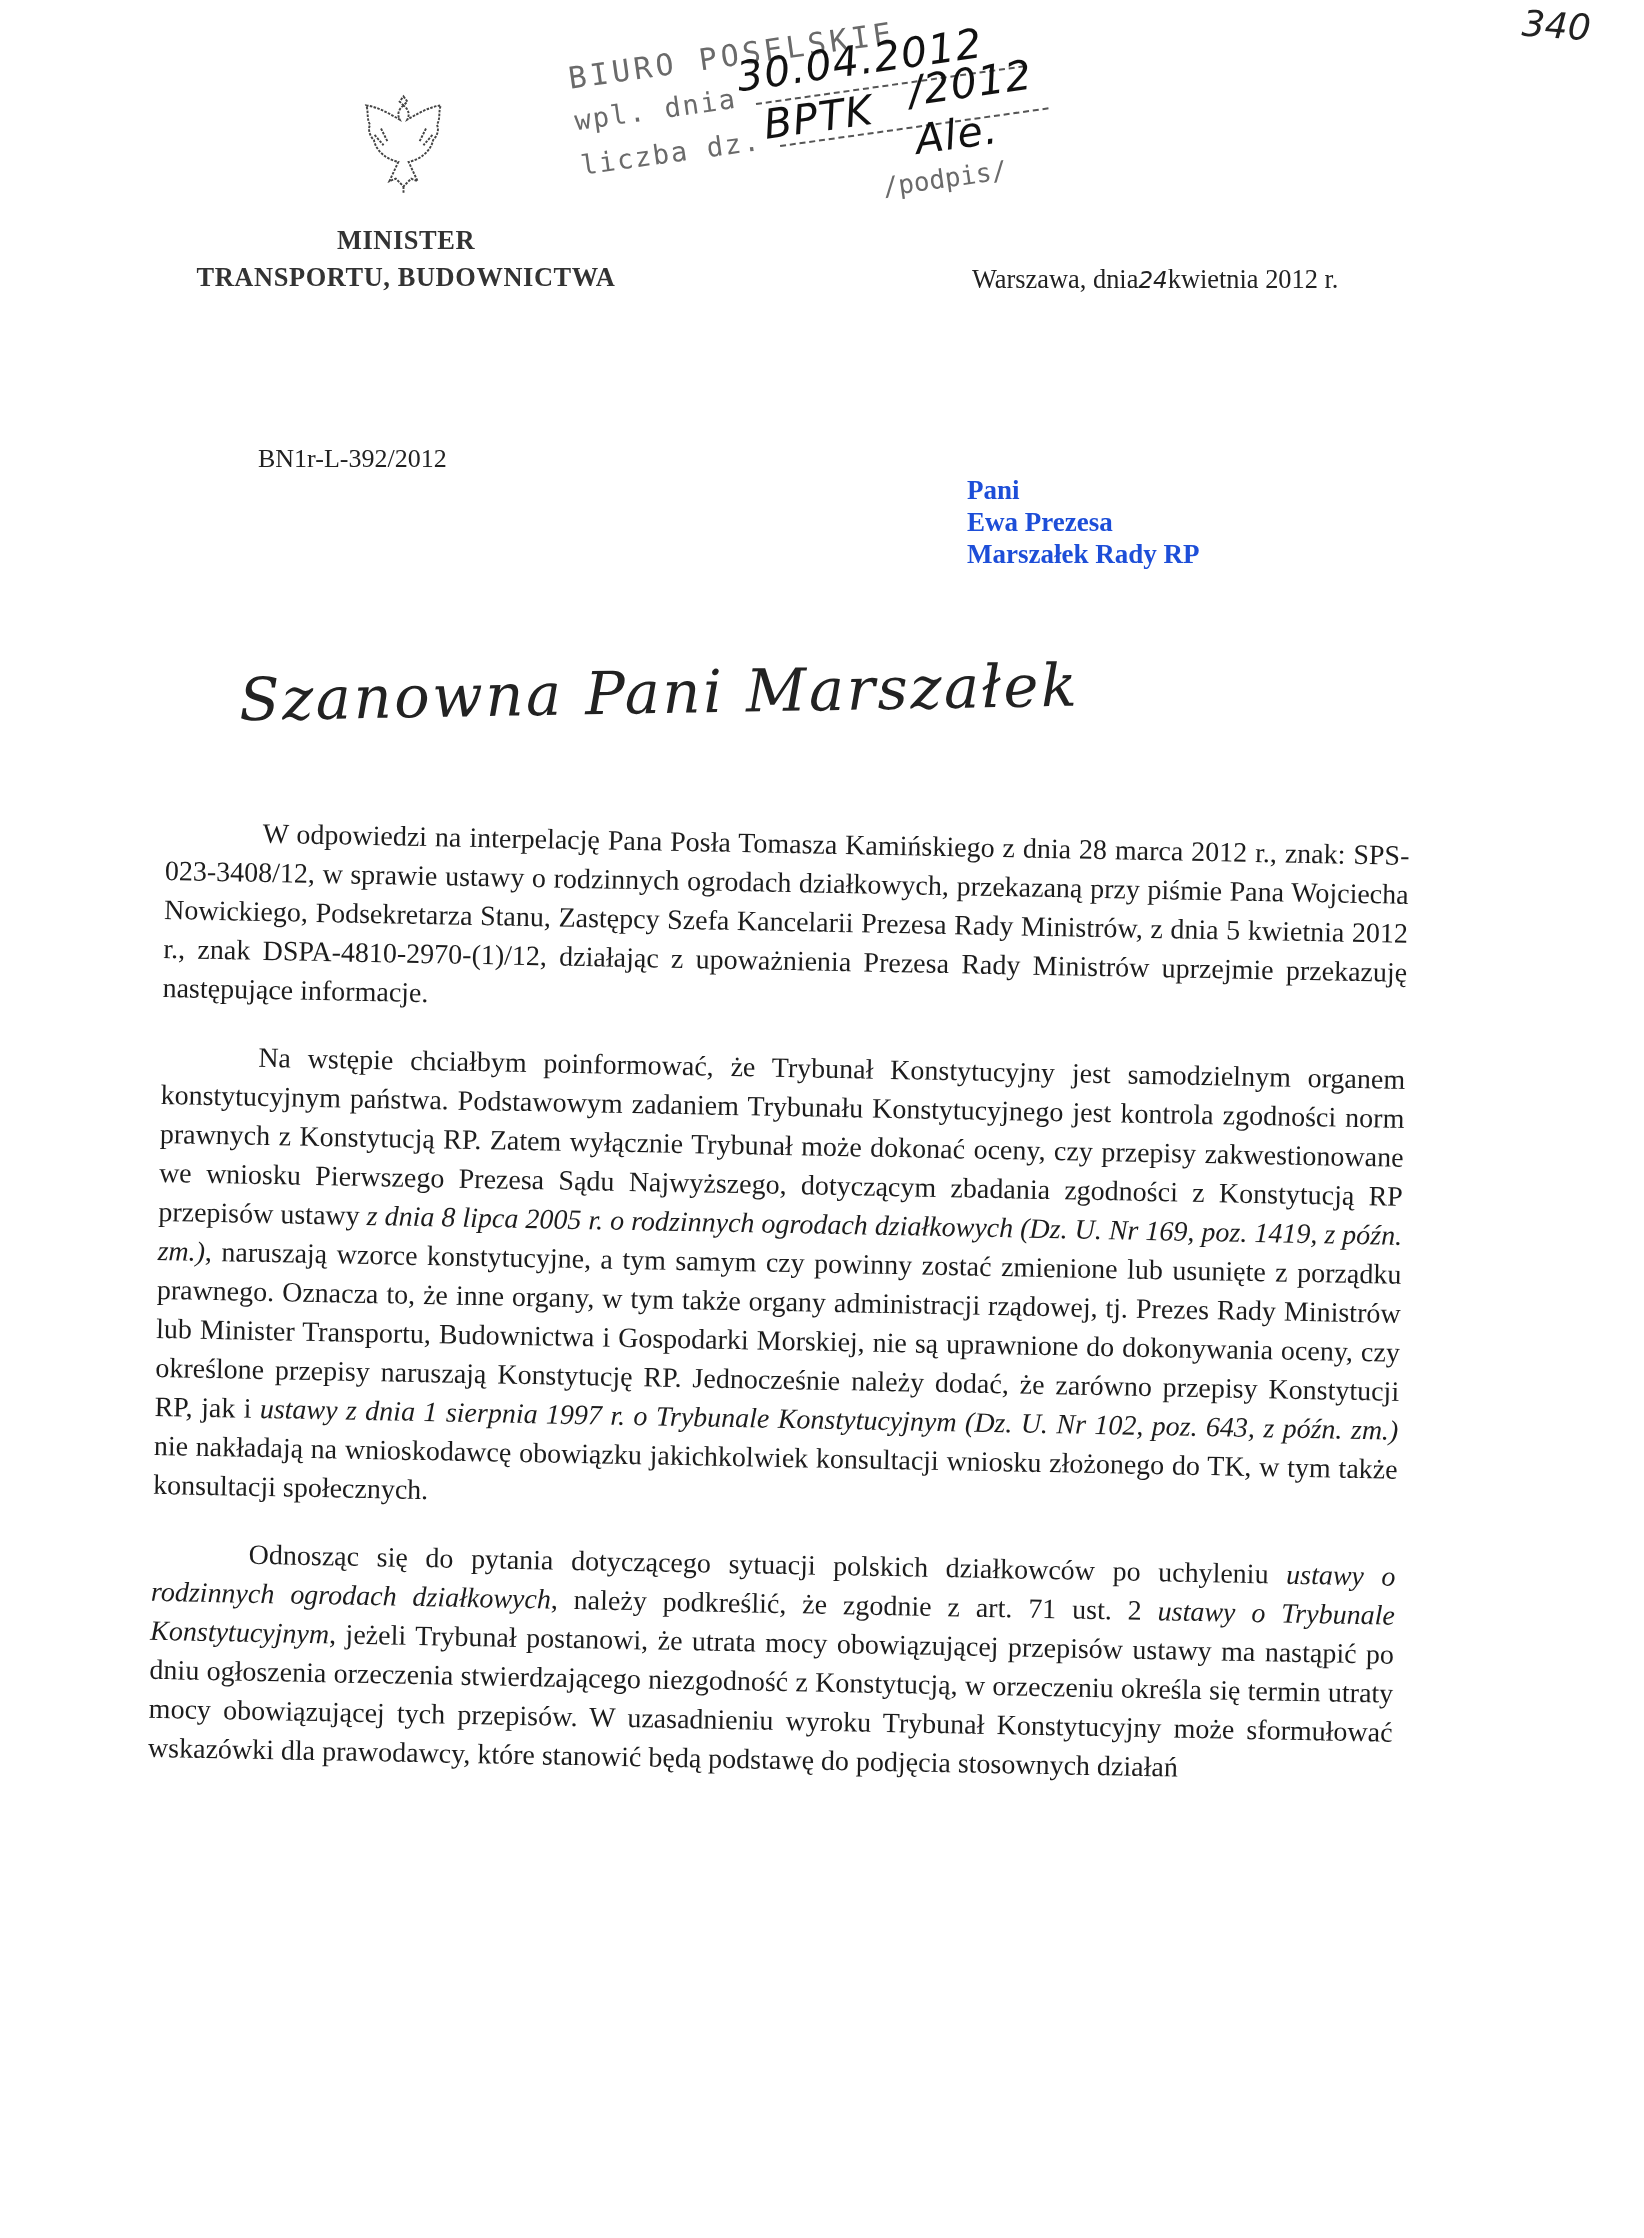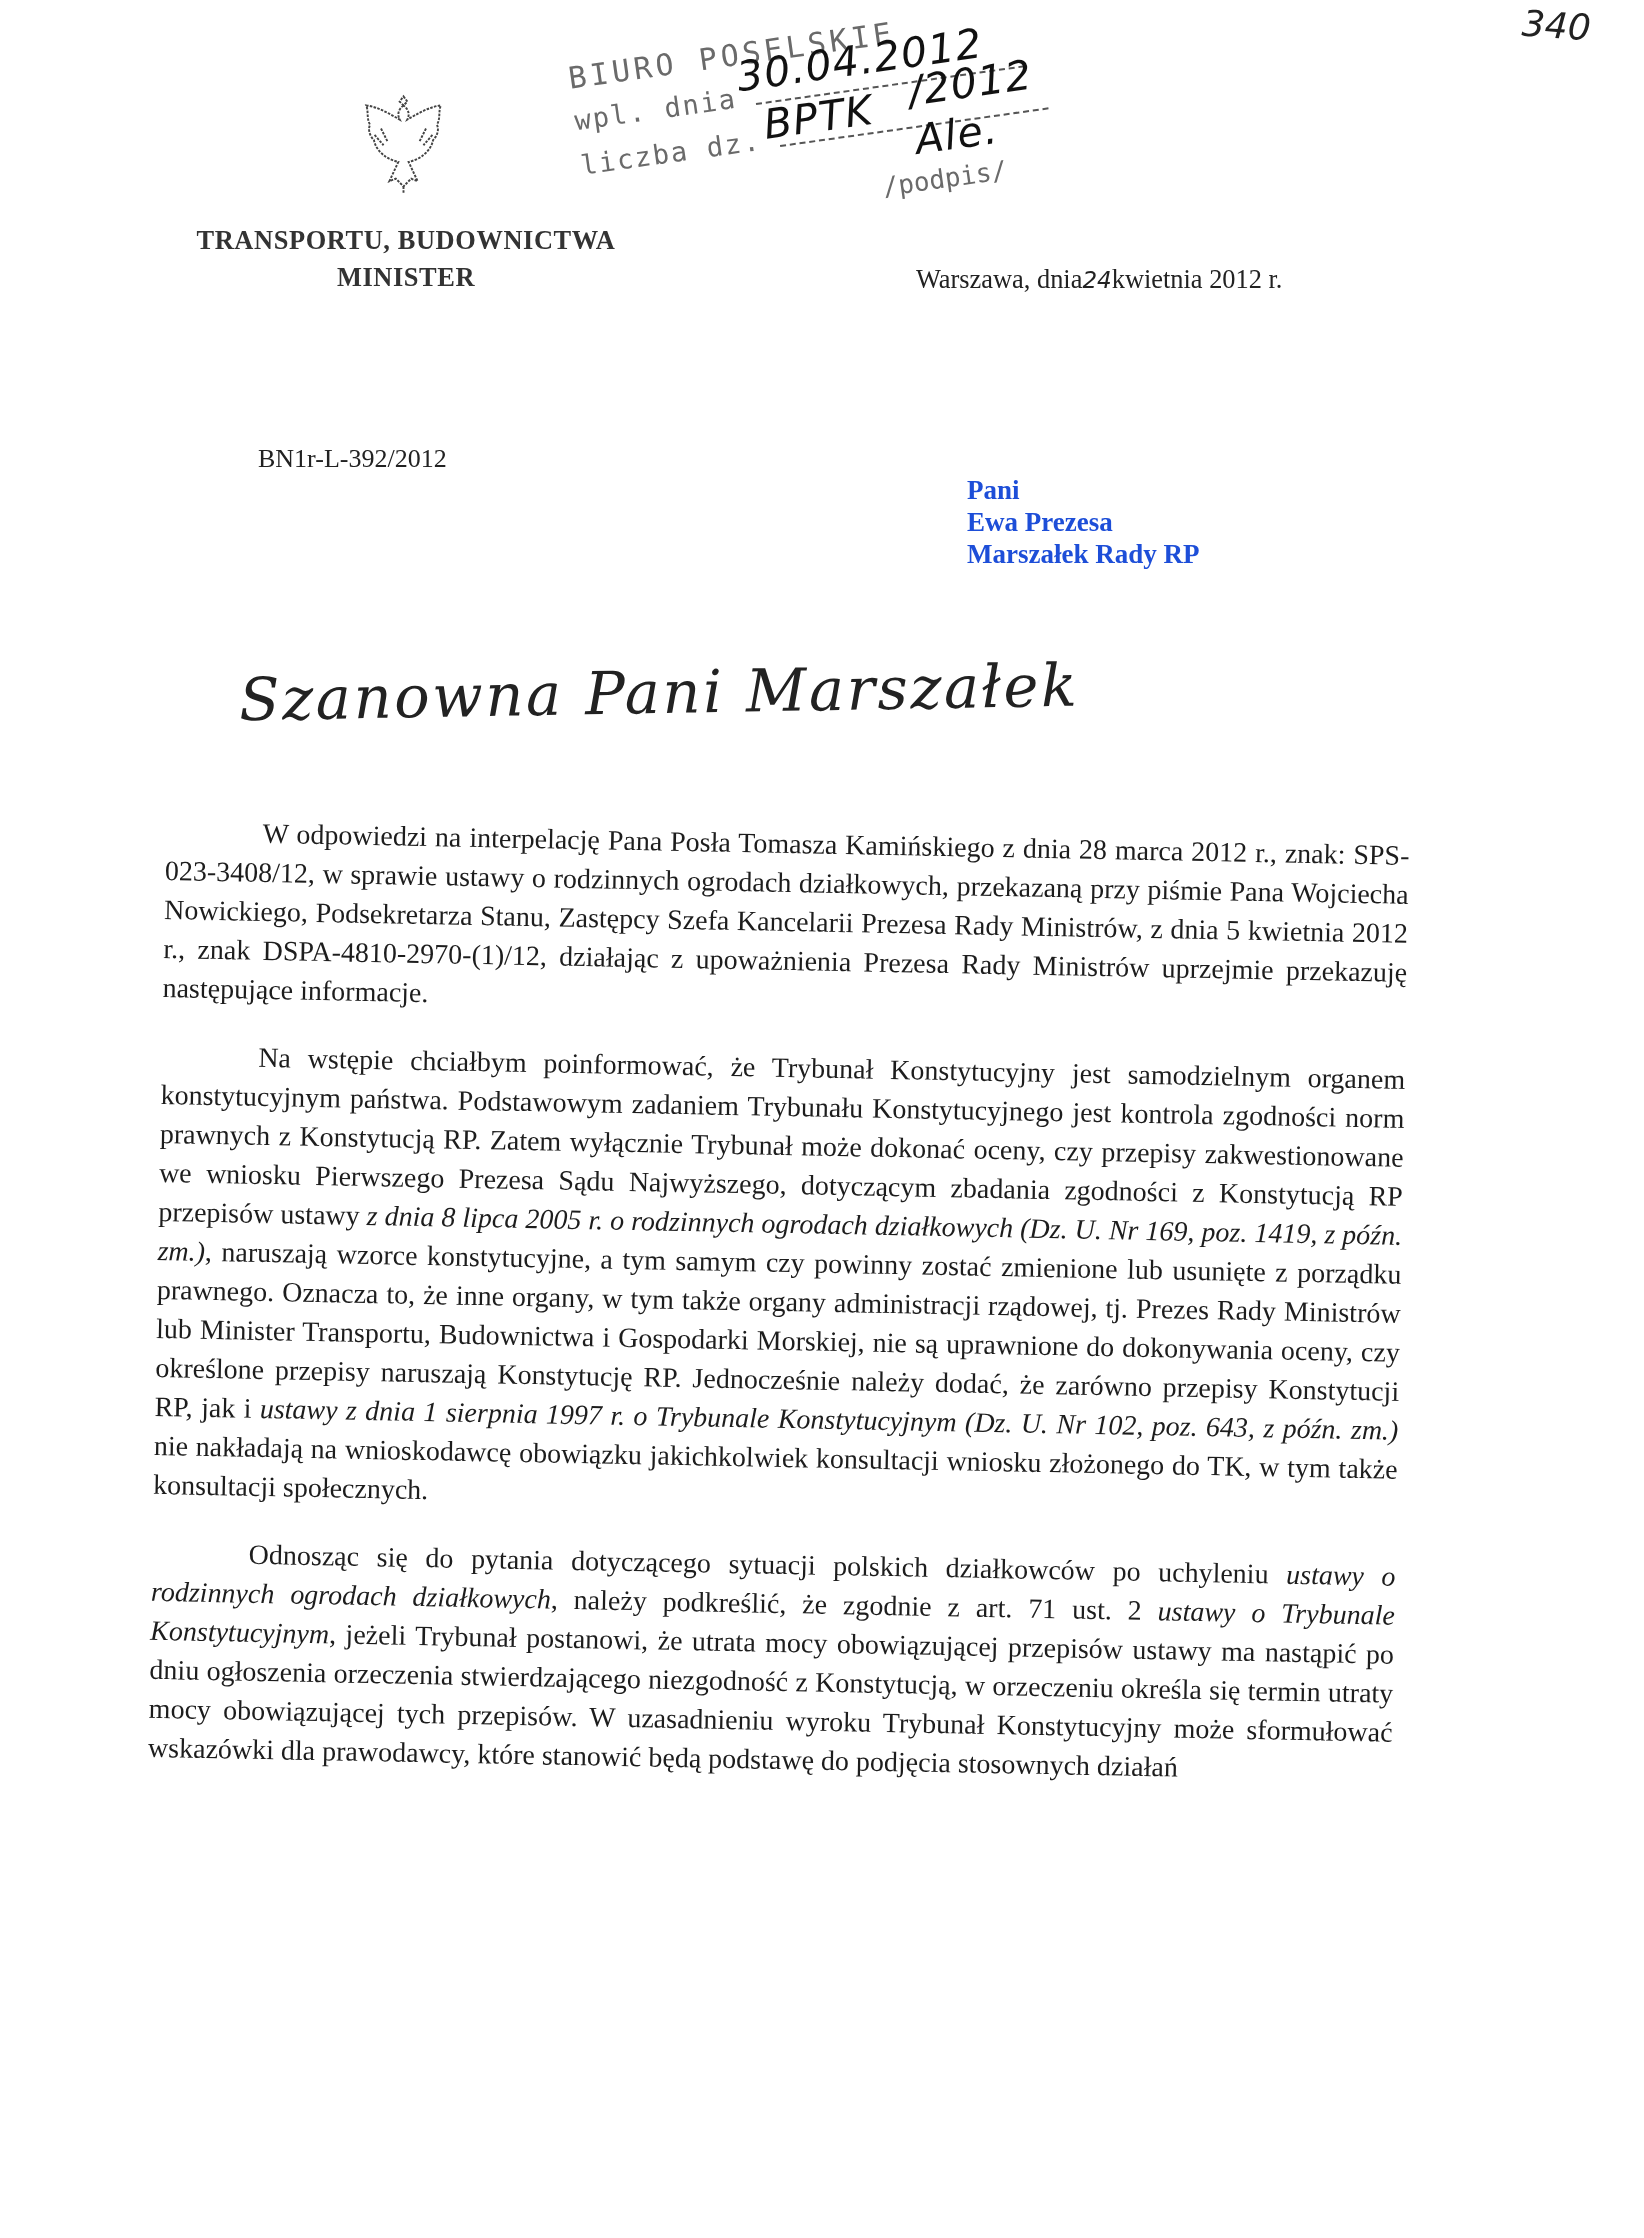--- a/index.html
+++ b/index.html
@@ -30,21 +30,21 @@
 
   .emblem {
     position: absolute; left: 355px; top: 90px; width: 97px; height: 106px;
   }
   .ministry {
     position: absolute; left: 148px; top: 222px; width: 516px; text-align: center;
     font-weight: bold; font-size: 26.4px; line-height: 37px; letter-spacing: 0.6px;
     color: #333;
   }
   .date-line {
-    position: absolute; left: 916px; top: 264px; font-size: 26.4px; color: #222;
+    position: absolute; left: 972px; top: 264px; font-size: 26.4px; color: #222;
   }
   .date-line .hand-day { font-family: "DejaVu Sans", sans-serif; font-style: italic; font-size: 23px; }
   .ref {
     position: absolute; left: 258px; top: 416px; font-size: 26px; color: #222; margin-top: 28px;
   }
   .addressee {
     position: absolute; left: 967px; top: 474px; font-weight: bold;
     font-size: 27px; line-height: 32px; color: #1d4ed8;
   }
   .salutation {
@@ -87,22 +87,22 @@
     <g fill="none" stroke="#444" stroke-width="3" stroke-dasharray="4 2">
       <path d="M75 10 l6 8 -6 6 -6 -6 z"></path>
       <path d="M75 24 c-8 6 -10 14 -6 22 c-14 -8 -34 -20 -52 -22 c4 10 0 20 6 30 c-4 8 0 18 6 24 c2 10 8 18 16 24 c4 4 14 8 22 10 l-14 30 l10 -4 l12 12 l12 -12 l10 4 l-14 -30 c8 -2 18 -6 22 -10 c8 -6 14 -14 16 -24 c6 -6 10 -16 6 -24 c6 -10 2 -20 6 -30 c-18 2 -38 14 -52 22 c4 -8 2 -16 -6 -22 z"></path>
       <path d="M75 150 v12"></path>
       <path d="M40 60 l10 20 M30 70 l14 16 M110 60 l-10 20 M120 70 l-14 16"></path>
     </g>
   </svg>
 </div>
 
 <div class="ministry">
+  <div>MINISTER</div>
   <div>TRANSPORTU, BUDOWNICTWA</div>
-  <div>MINISTER</div>
 </div>
 
 <div class="date-line">
   <span>Warszawa, dnia</span><span class="hand-day">24</span><span>kwietnia  2012 r.</span>
 </div>
 
 <div class="ref">BN1r-L-392/2012</div>
 
 <div class="addressee">
   <div>Pani</div>

